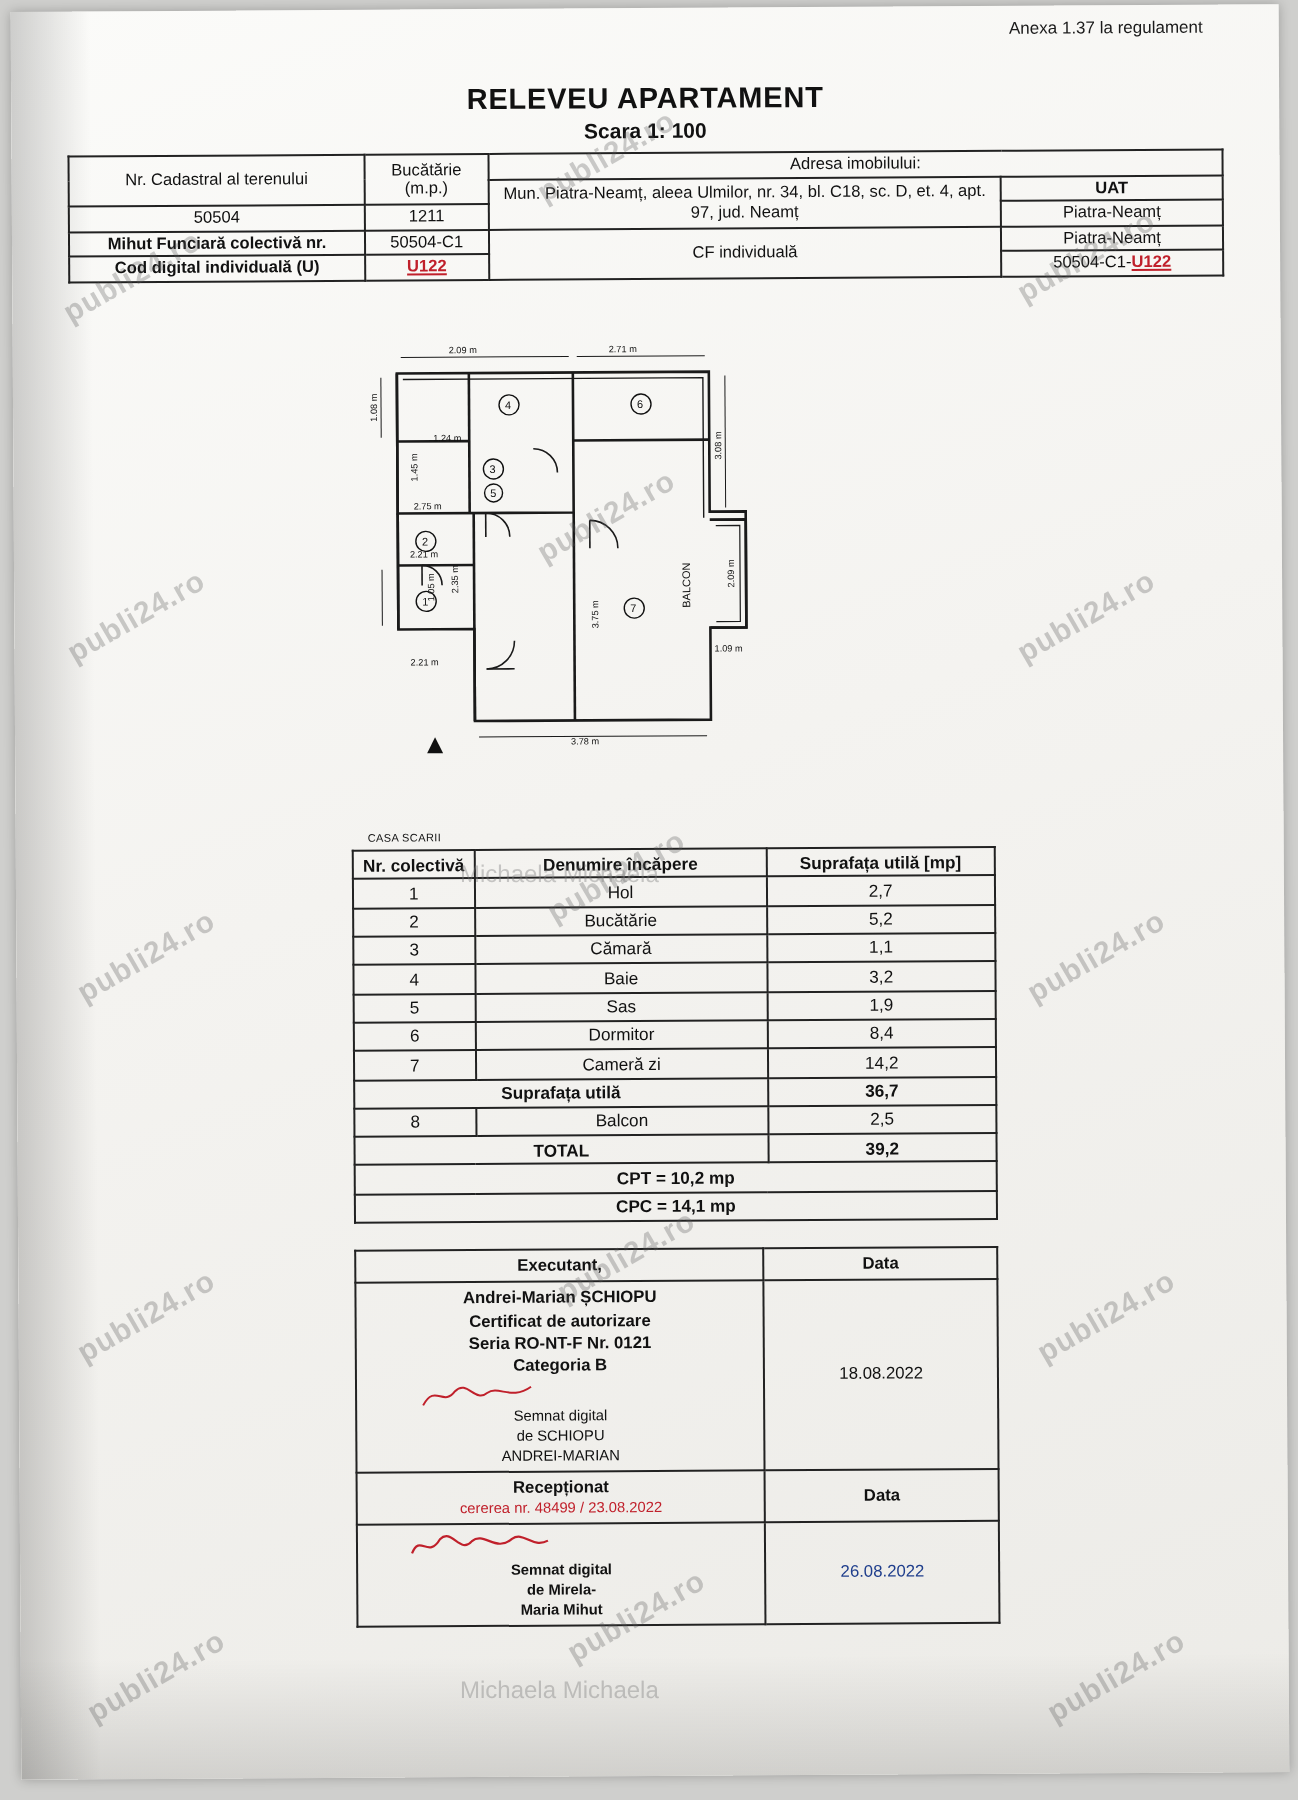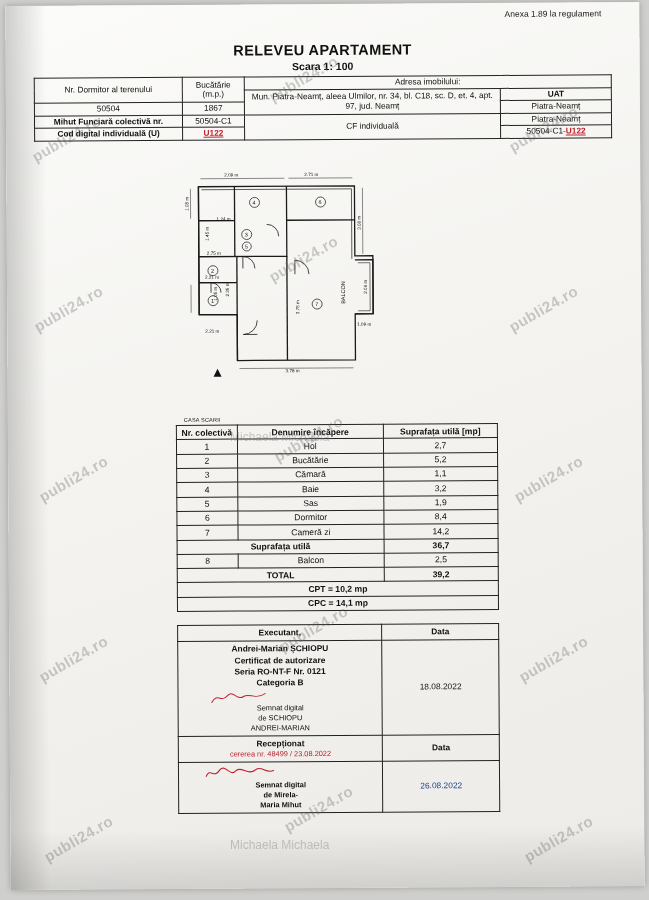--- a/index.html
+++ b/index.html
@@ -101,38 +101,38 @@
     position:absolute;left:0;bottom:0;width:634px;height:60px;
     background:linear-gradient(0deg,rgba(0,0,0,.12),rgba(0,0,0,0));
     pointer-events:none;
   }
 </style>
 </head>
 <body>
 
 <div id="sheet">
 
-  <div class="annex">Anexa 1.89 la regulament</div>
+  <div class="annex">Anexa 1.37 la regulament</div>
   <div class="title">RELEVEU APARTAMENT</div>
   <div class="subtitle">Scara 1: 100</div>
 
   <table class="hdr">
     <tbody>
         <tr>
-      <td rowspan="2" style="width:148px">Nr. Dormitor al terenului</td>
+      <td rowspan="2" style="width:148px">Nr. Cadastral al terenului</td>
       <td rowspan="2" style="width:58px">Bucătărie (m.p.)</td>
       <td colspan="2">Adresa imobilului:</td>
     </tr>
     <tr>
       <td rowspan="2" style="width:262px">Mun. Piatra-Neamț, aleea Ulmilor, nr. 34, bl. C18, sc. D, et. 4, apt. 97, jud. Neamț</td>
       <td style="width:110px" class="b">UAT</td>
     </tr>
     <tr>
       <td>50504</td>
-      <td>1867</td>
+      <td>1211</td>
       <td>Piatra-Neamț</td>
     </tr>
     <tr>
       <td class="b">Mihut Funciară colectivă nr.</td>
       <td>50504-C1</td>
       <td rowspan="2">CF individuală</td>
       <td>Piatra-Neamț</td>
     </tr>
     <tr>
       <td class="b">Cod digital individuală (U)</td>

